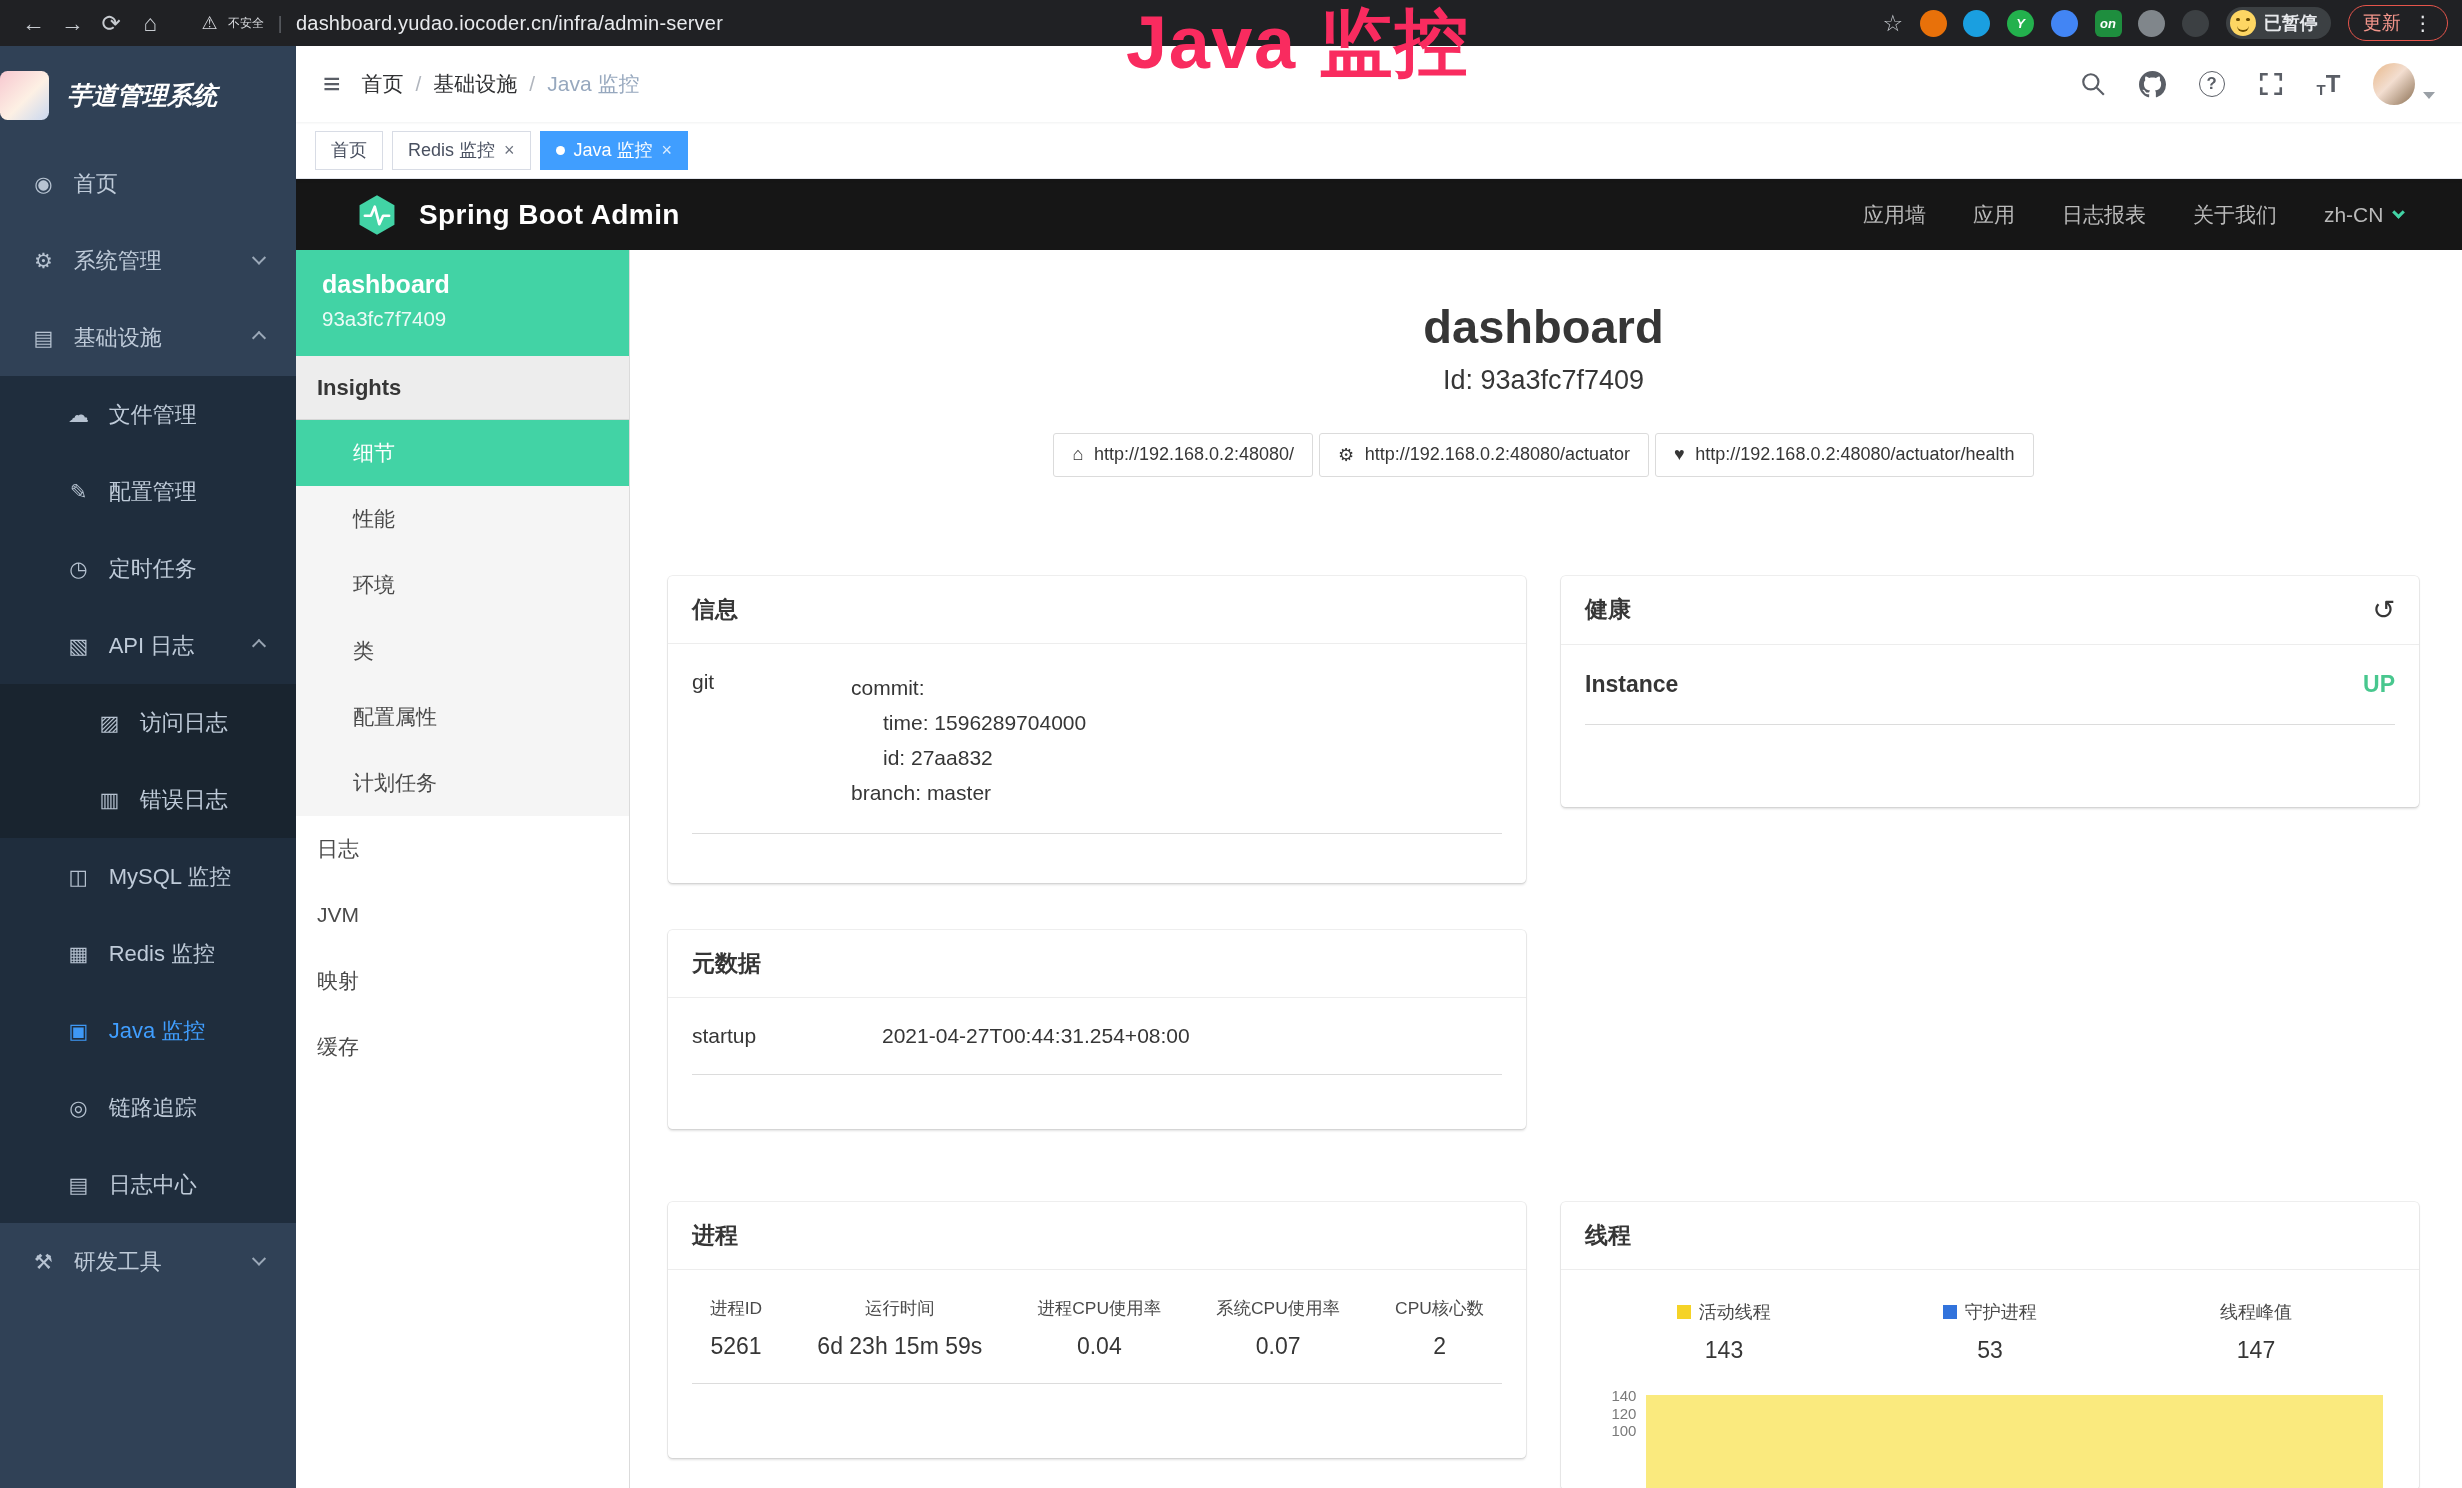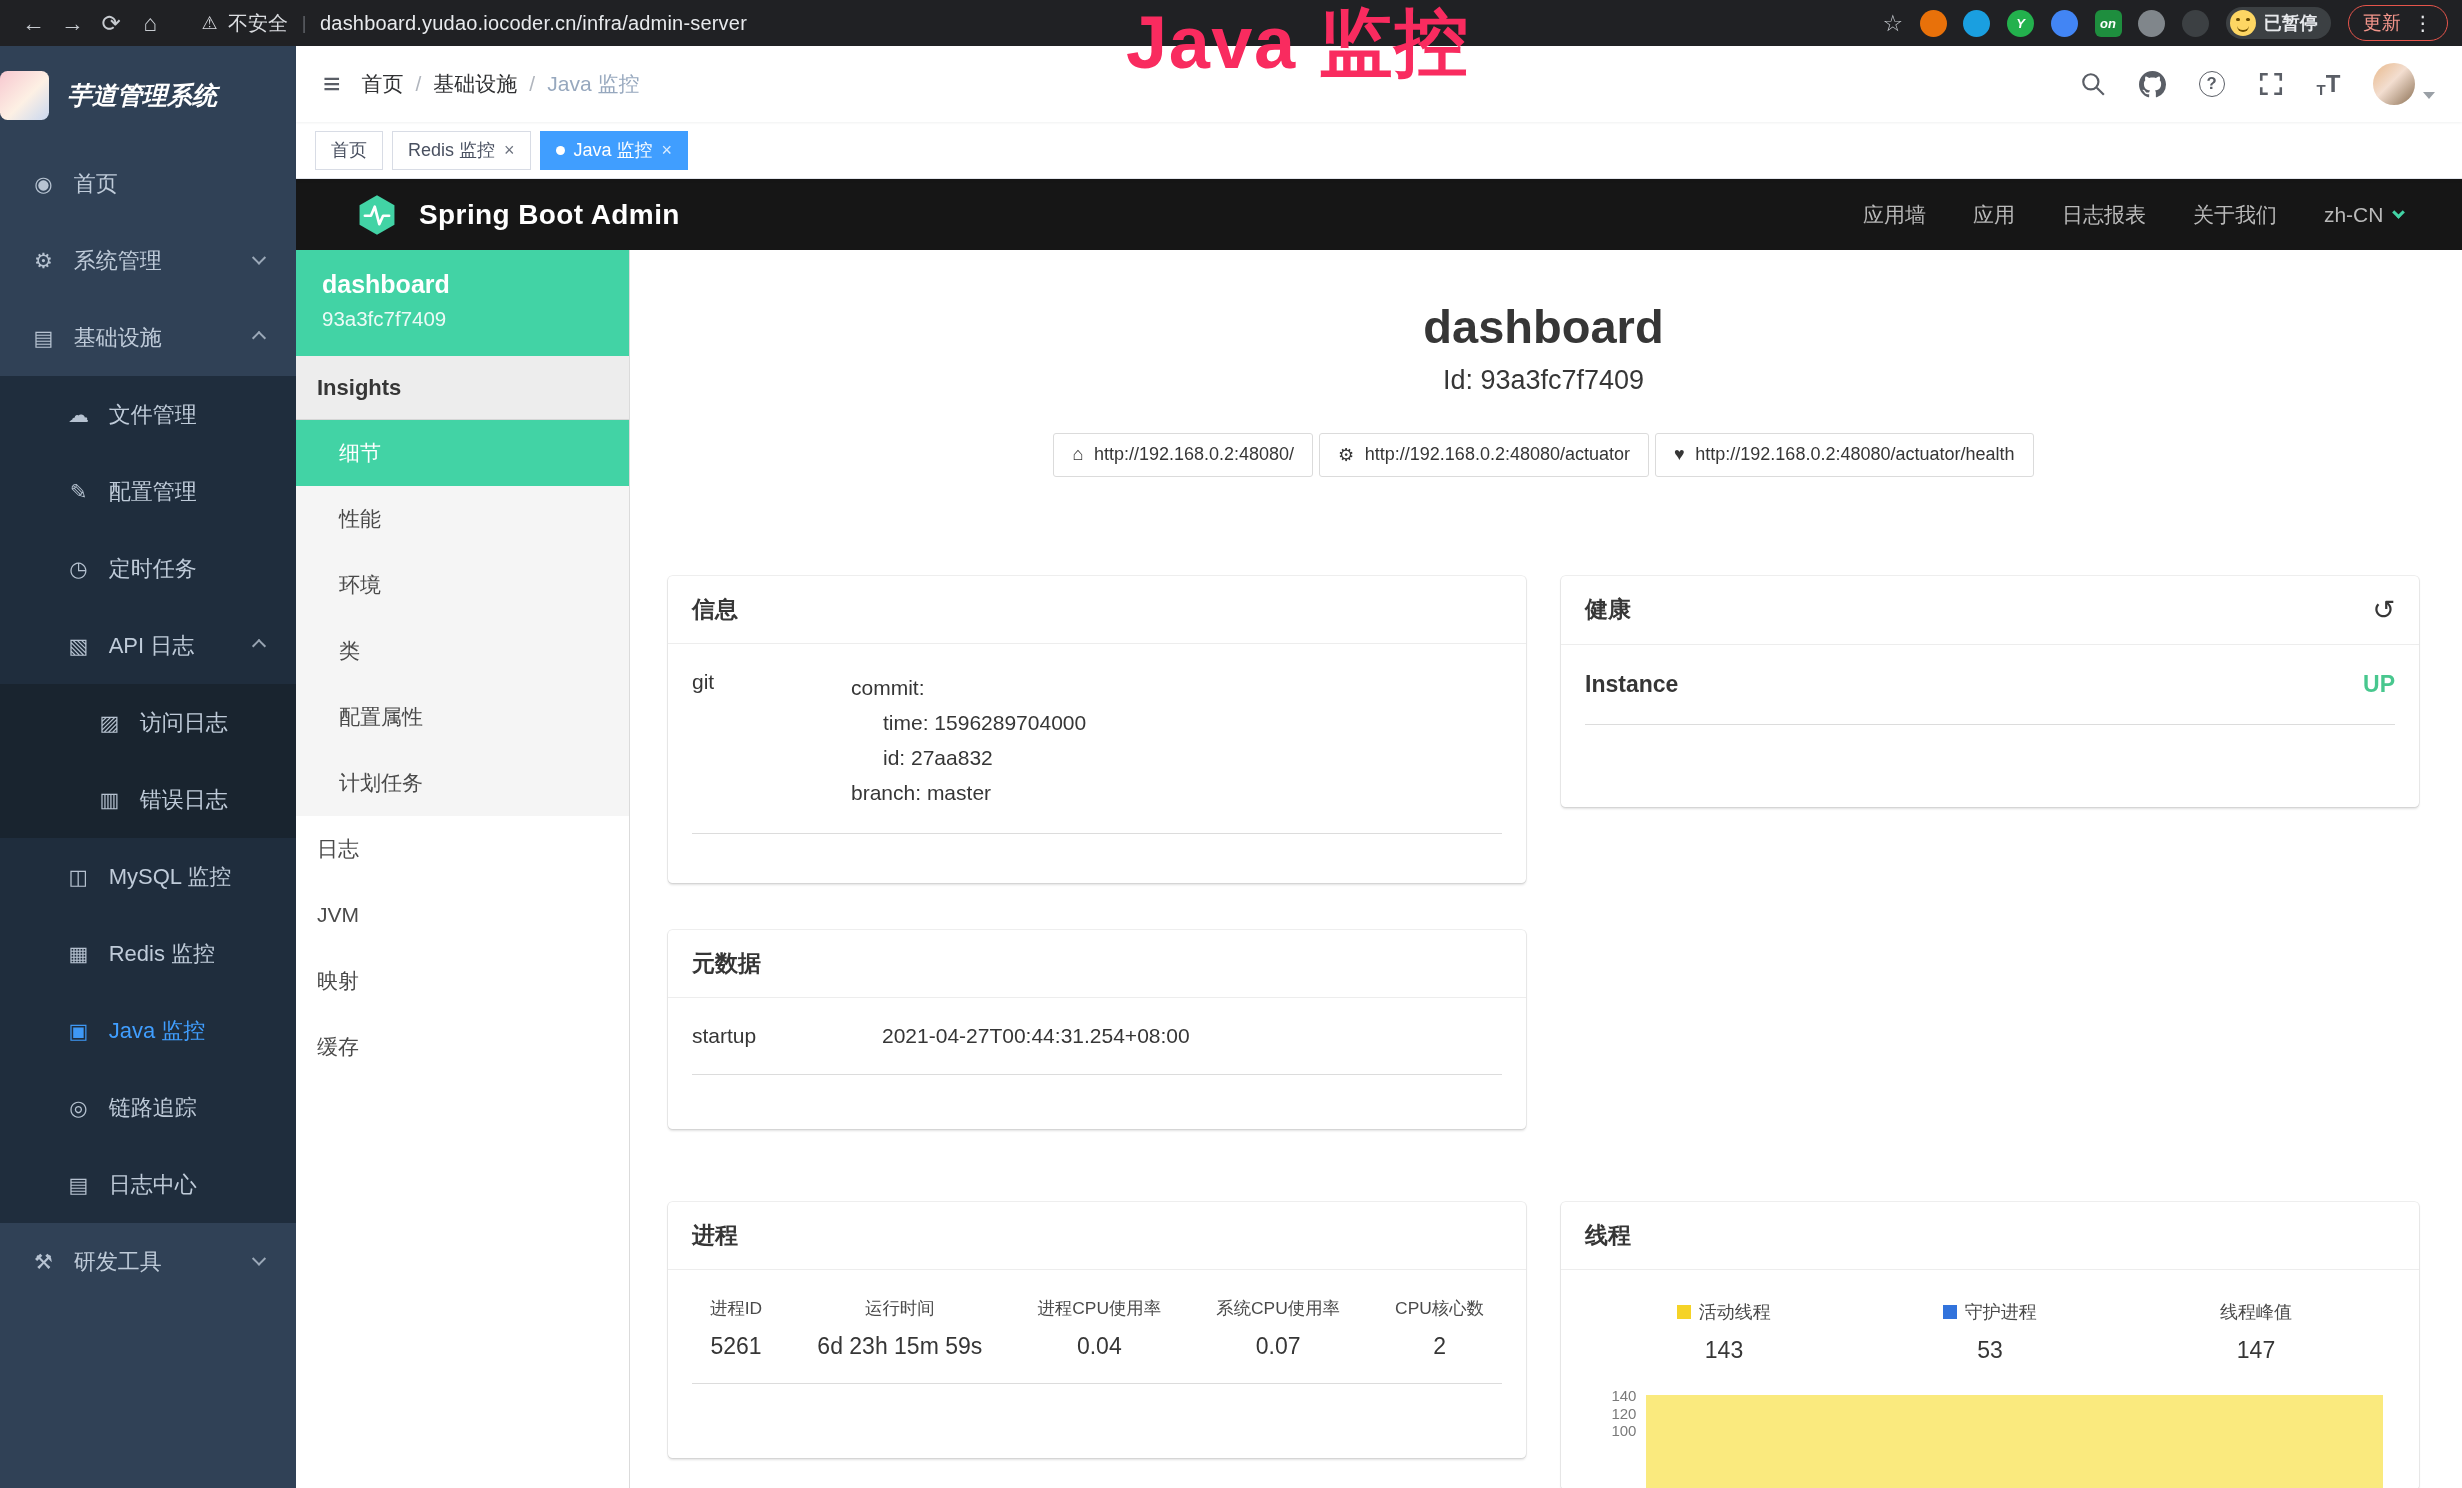--- a/index.html
+++ b/index.html
@@ -6,21 +6,21 @@
   html,body { width:2462px; height:1489px; overflow:hidden; background:#fff;
     font-family:"Liberation Sans","DejaVu Sans",sans-serif; }
 
   
   .chrome { position:absolute; top:0; left:0; right:0; height:46px; background:#202124;
     display:flex; align-items:center; color:#e8eaed; padding:0 13.7px; z-index:20; }
   .chrome .navbtn { font-size:23px; color:#c7cbd0; width:39px; text-align:center; cursor:pointer; }
   .omnibox { flex:1; display:flex; align-items:center; gap:10.6px; margin:0 15px; height:33px;
     border-radius:16.7px; padding:0 16.7px; font-size:20px; }
   .omni-warn { font-size:18px; color:#dadce0; }
-  .omni-sec { font-size:20px; color:#dadce0; }
+  .omni-sec { font-size:12px; color:#dadce0; }
   .omni-div { color:#5f6368; font-size:18px; padding:0 3px; }
   .omni-url { color:#e8eaed; font-size:20px; letter-spacing:0.2px; }
   .chrome-right { display:flex; align-items:center; gap:16.7px; }
   .star { font-size:23px; color:#c7cbd0; }
   .ext { width:27px; height:27px; border-radius:50%; display:inline-flex; align-items:center;
     justify-content:center; font-size:13px; color:#fff; font-weight:bold; }
   .profile-chip { display:flex; align-items:center; gap:7.6px; background:#3c4043;
     border-radius:18px; padding:3px 13.7px 3px 4.6px;font-weight:bold; }
   .face { width:26px; height:26px; border-radius:50%; background:#fdd663; position:relative; }
   .face::before { content:""; position:absolute; left:6px; top:7.6px; width:3.8px; height:3.8px;
@@ -99,21 +99,21 @@
     transform:rotate(45deg) translate(-1.5px,-1.5px); }
 
   
   .sba-body { flex:1; display:flex; min-height:0; background:#fff; }
   .sba-sidebar { width:334px; flex:none; border-right:0.8px solid #dbdbdb; display:flex; flex-direction:column; }
   .instance { height:106px; background:#42d3a5; color:#fff; padding:20px 26px; }
   .instance-name { font-size:25px; font-weight:bold; }
   .instance-id { font-size:20.5px; margin-top:7.6px; opacity:.9; }
   .section-label { height:64px; background:#ededed; border-bottom:0.8px solid #d6d6d6;
     font-size:22px; font-weight:bold; color:#363636; display:flex; align-items:center; padding-left:21px; }
-  .ins-item { height:66px; display:flex; align-items:center; padding-left:43px; font-size:21px;
+  .ins-item { height:66px; display:flex; align-items:center; padding-left:57px; font-size:21px;
     color:#4a4a4a; background:#f5f5f5; cursor:pointer; }
   .ins-item.active { background:#42d3a5; color:#fff; }
   .side-item { height:66px; display:flex; align-items:center; padding-left:21px; font-size:21px;
     color:#4a4a4a; background:#fff; cursor:pointer; }
 
   
   .sba-main { flex:1; padding:53px 43px 0 38px; overflow:hidden; background:#fff; }
   .inst-title { text-align:center; font-size:47px; line-height:47px; font-weight:bold; color:#363636; }
   .inst-sub { text-align:center; font-size:27px; line-height:27px; color:#363636; margin-top:16.7px; }
   .links { display:flex; justify-content:center; gap:6px; margin-top:39px; }

